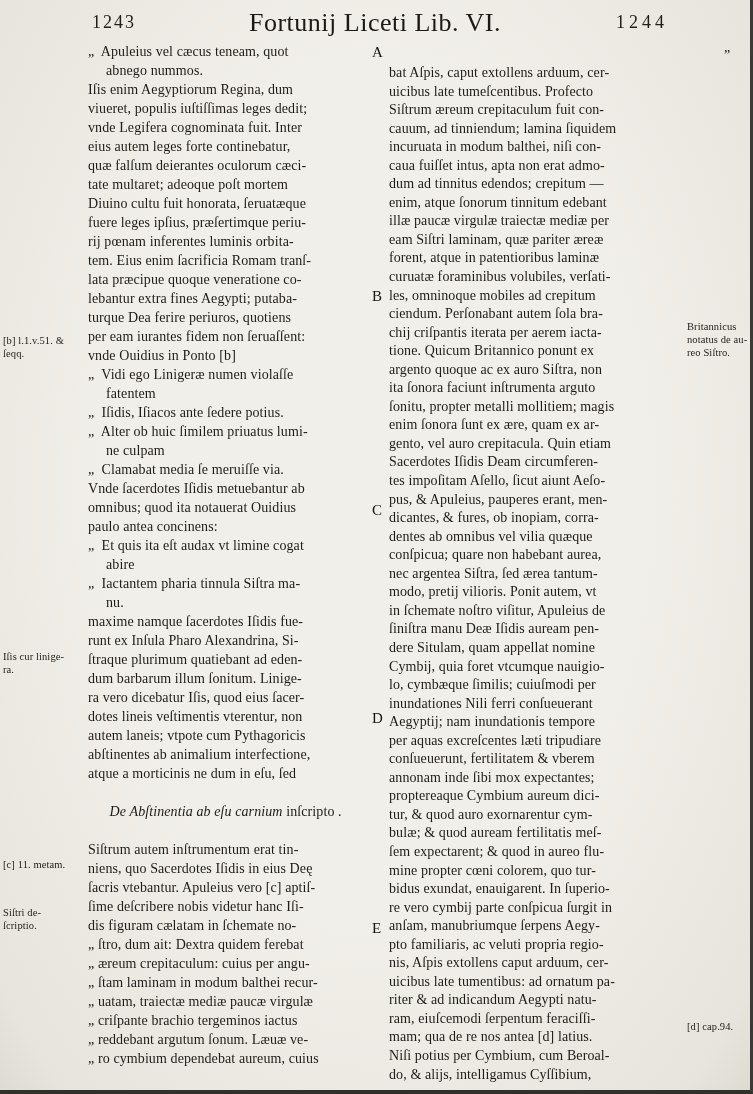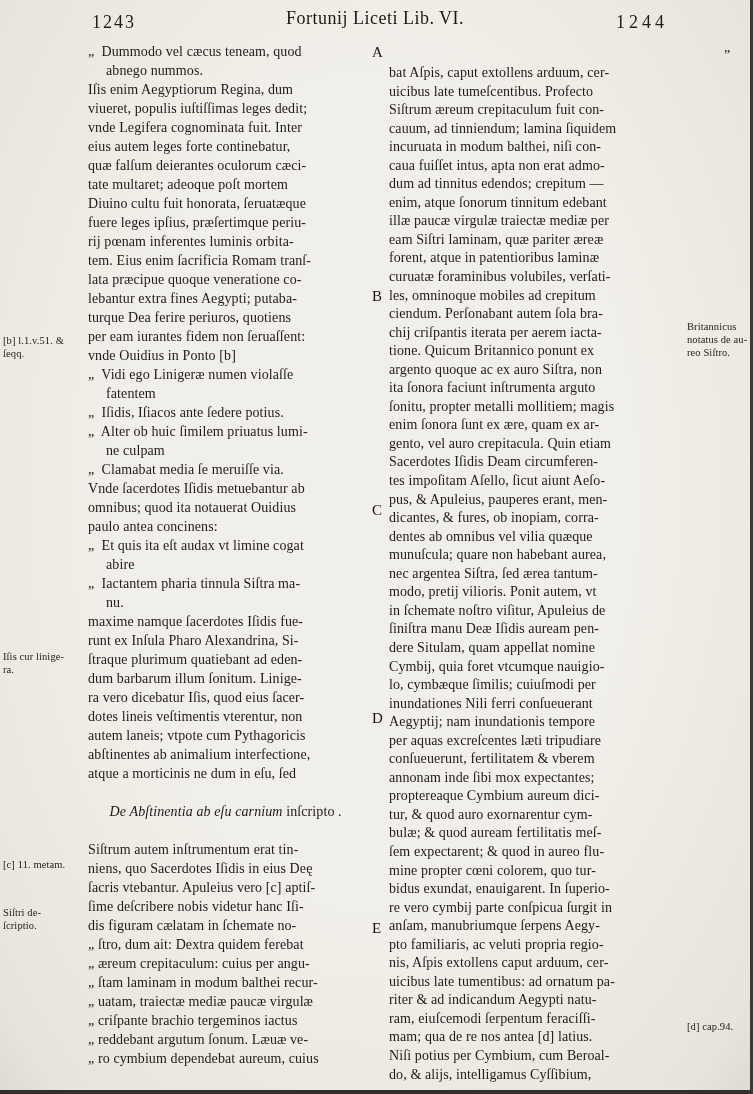--- a/index.html
+++ b/index.html
@@ -13,21 +13,21 @@
     box-sizing:border-box;
     font-family:"Liberation Serif","DejaVu Serif",serif;
     color:#1e1b18;
     overflow:hidden;
   }
   
   .hdr{position:absolute;top:8px;left:0;width:100%;height:32px;}
   .pgnum{position:absolute;top:4px;font-size:18px;letter-spacing:2px;color:#211e1a;}
   .pgnum.l{left:92px;}
   .pgnum.r{right:82px;letter-spacing:4px;}
-  .runtitle{position:absolute;top:0;left:0;width:100%;text-align:center;font-size:18px;letter-spacing:0.5px;color:#1c1914;}
+  .runtitle{position:absolute;top:0;left:0;width:100%;text-align:center;font-size:26px;letter-spacing:0.5px;color:#1c1914;}
   
   .col{position:absolute;top:42px;}
   .col.left{left:88px;width:288px;}
   .col.right{left:389px;width:282px;margin-top:22px;}
   .ln{white-space:pre;font-size:14px;line-height:19px;letter-spacing:0.1px;}
   .col.right .ln{line-height:18.55px;}
   .ln .it{font-style:italic;}
   .catchword{text-align:left;padding-right:14px;font-weight:bold;}
   
   .gutter-letter{position:absolute;left:372px;font-size:15px;color:#17140f;}
@@ -45,21 +45,21 @@
 
   <div class="hdr">
     <span class="pgnum l">1243</span>
     <div class="runtitle">Fortunij Liceti Lib. VI.</div>
     <span class="pgnum r">1244</span>
   </div>
 
   <div class="col left">
     <div>
 
-    <div class="ln">„  Dummodo vel cæcus teneam, quod</div>
+    <div class="ln">„  Apuleius vel cæcus teneam, quot</div>
         <div class="ln">     abnego nummos.</div>
         <div class="ln">Iſis enim Aegyptiorum Regina, dum</div>
         <div class="ln">viueret, populis iuſtiſſimas leges dedit;</div>
         <div class="ln">vnde Legifera cognominata fuit. Inter</div>
         <div class="ln">eius autem leges forte continebatur,</div>
         <div class="ln">quæ falſum deierantes oculorum cæci-</div>
         <div class="ln">tate multaret; adeoque poſt mortem</div>
         <div class="ln">Diuino cultu fuit honorata, ſeruatæque</div>
         <div class="ln">fuere leges ipſius, præſertimque periu-</div>
         <div class="ln">rij pœnam inferentes luminis orbita-</div>
@@ -134,21 +134,21 @@
         <div class="ln">argento quoque ac ex auro Siſtra, non</div>
         <div class="ln">ita ſonora faciunt inſtrumenta arguto</div>
         <div class="ln">ſonitu, propter metalli mollitiem; magis</div>
         <div class="ln">enim ſonora ſunt ex ære, quam ex ar-</div>
         <div class="ln">gento, vel auro crepitacula. Quin etiam</div>
         <div class="ln">Sacerdotes Iſidis Deam circumferen-</div>
         <div class="ln">tes impoſitam Aſello, ſicut aiunt Aeſo-</div>
         <div class="ln">pus, &amp; Apuleius, pauperes erant, men-</div>
         <div class="ln">dicantes, &amp; fures, ob inopiam, corra-</div>
         <div class="ln">dentes ab omnibus vel vilia quæque</div>
-        <div class="ln">munuſcula; quare non habebant aurea,</div>
+        <div class="ln">conſpicua; quare non habebant aurea,</div>
         <div class="ln">nec argentea Siſtra, ſed ærea tantum-</div>
         <div class="ln">modo, pretij vilioris. Ponit autem, vt</div>
         <div class="ln">in ſchemate noſtro viſitur, Apuleius de</div>
         <div class="ln">ſiniſtra manu Deæ Iſidis auream pen-</div>
         <div class="ln">dere Situlam, quam appellat nomine</div>
         <div class="ln">Cymbij, quia foret vtcumque nauigio-</div>
         <div class="ln">lo, cymbæque ſimilis; cuiuſmodi per</div>
         <div class="ln">inundationes Nili ferri conſueuerant</div>
         <div class="ln">Aegyptij; nam inundationis tempore</div>
         <div class="ln">per aquas excreſcentes læti tripudiare</div>

